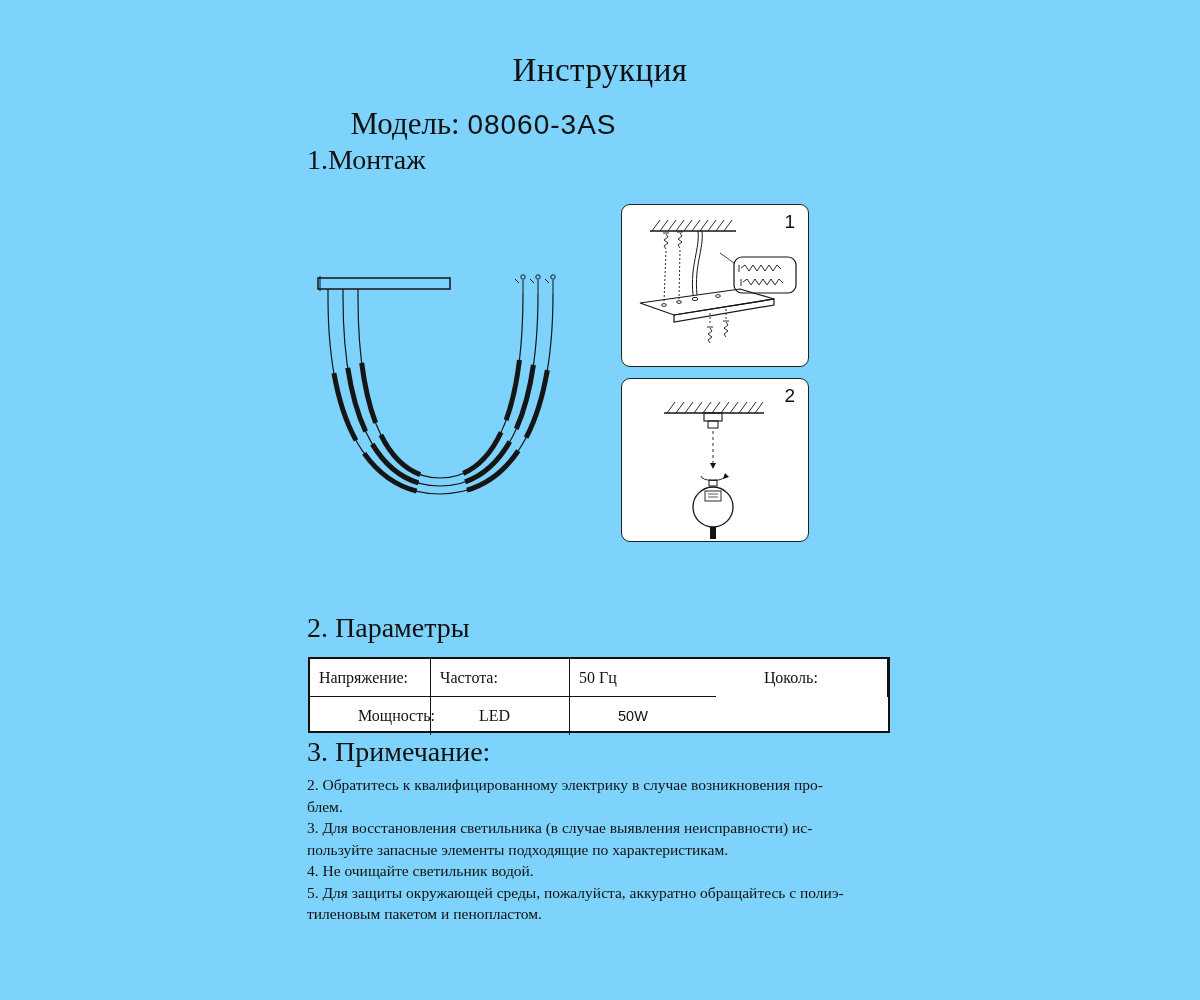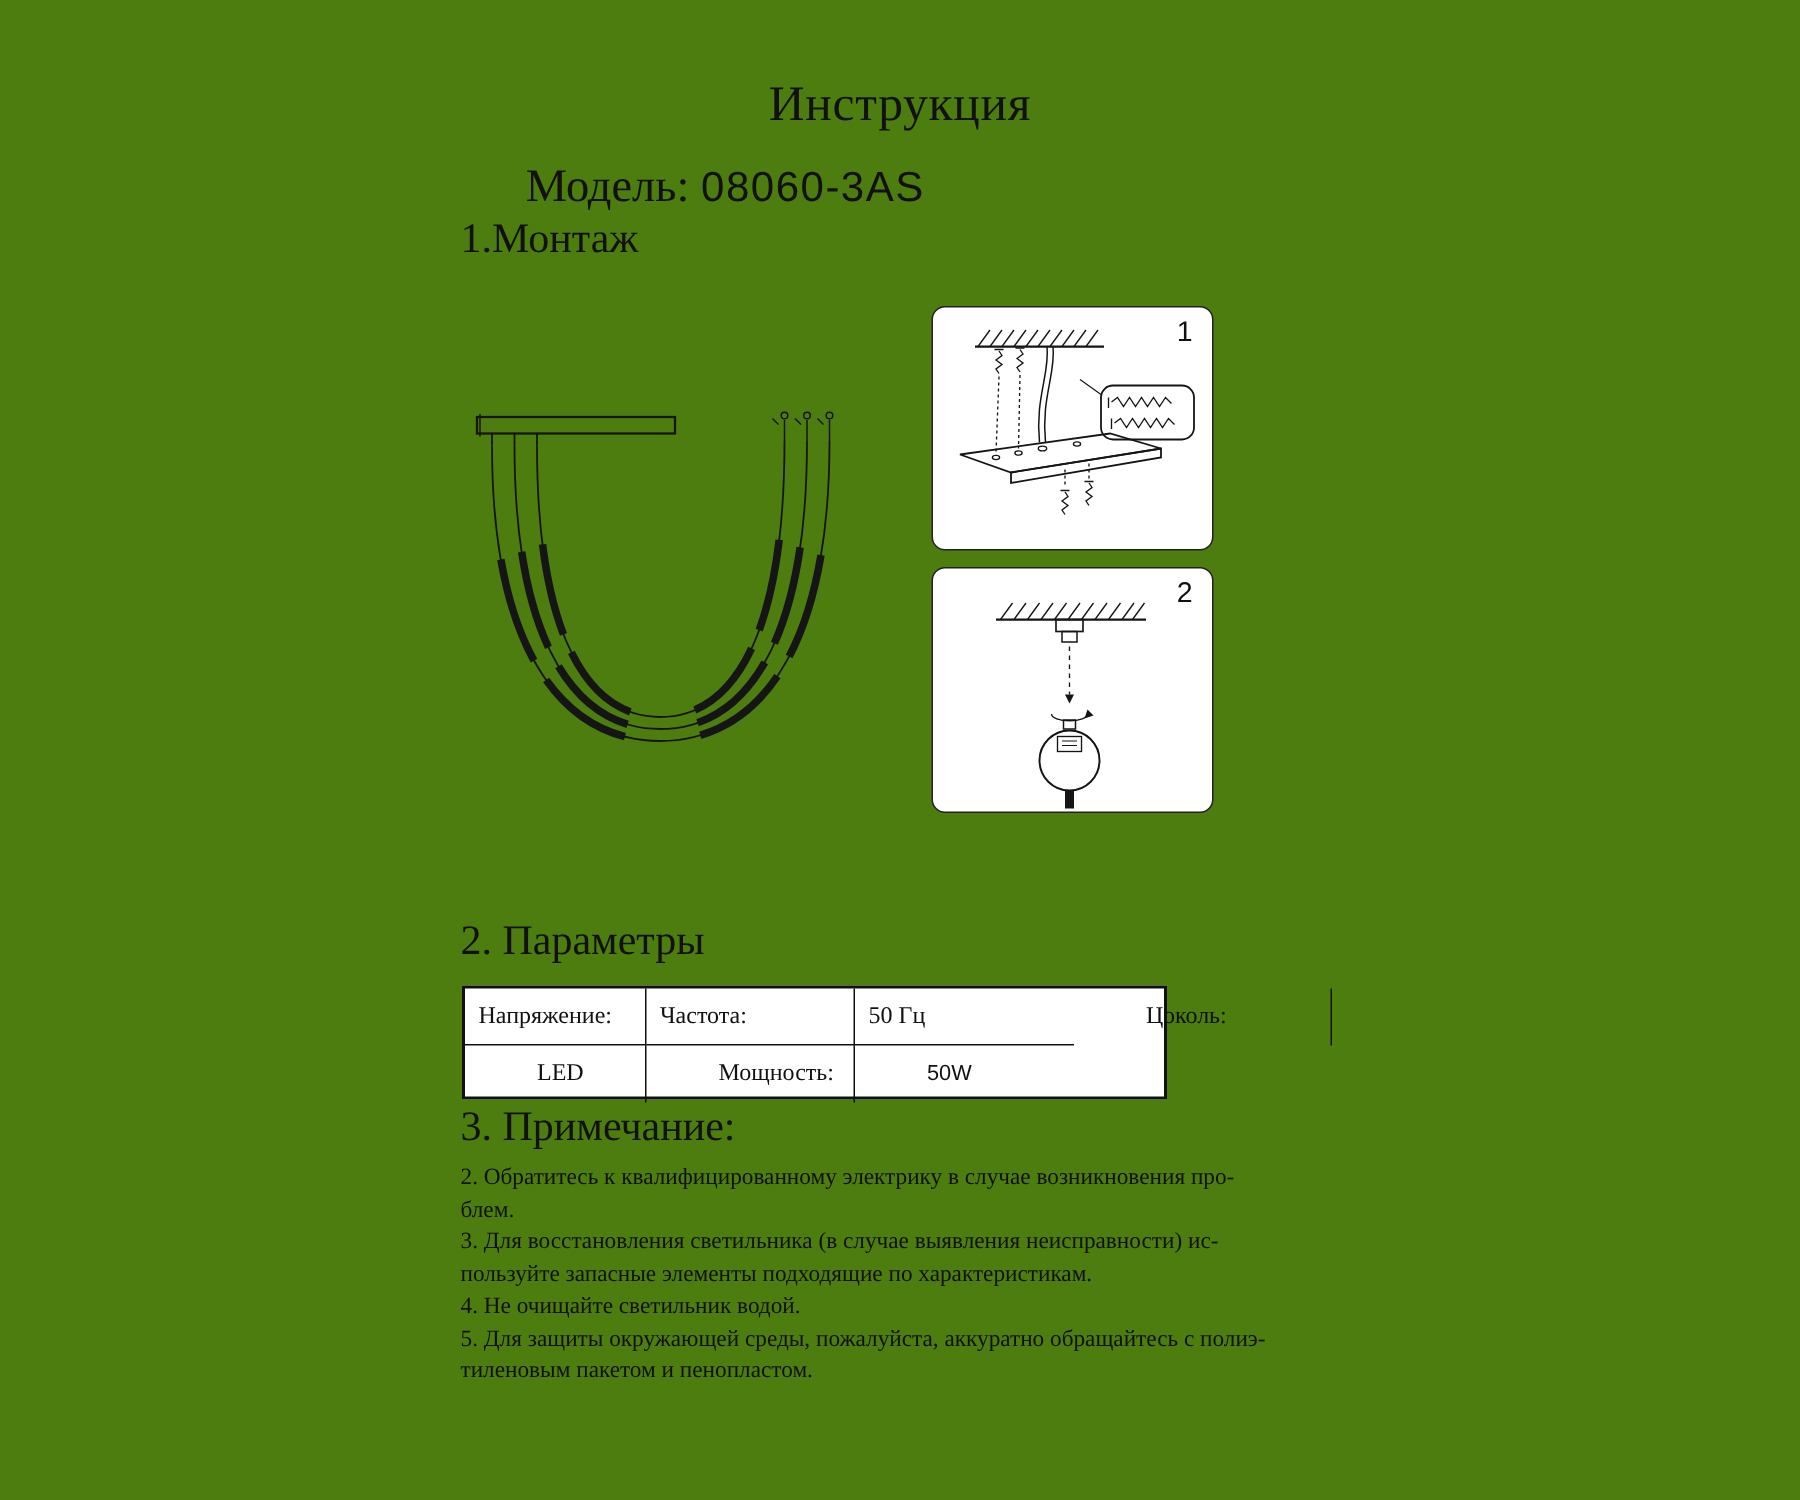--- a/index.html
+++ b/index.html
@@ -1,17 +1,17 @@
 <!DOCTYPE html>
 <html><head>
 <meta charset="utf-8">
 <style>
   html,body{margin:0;padding:0;background:#ffffff;}
   #page{
-    position:relative;width:1200px;height:1000px;background:#4d7c0f;
+    position:relative;width:1200px;height:1000px;background:#7dd3fc;
     font-family:"Liberation Serif","DejaVu Serif",serif;color:#111;overflow:hidden;
   }
   .abs{position:absolute;}
   .title{
     top:52px;left:0;width:1200px;text-align:center;
     font-size:33px;letter-spacing:.5px;
   }
   .model-line{
     top:106px;left:0;width:967px;text-align:center;font-size:31px;
   }
@@ -24,21 +24,21 @@
     position:absolute;width:186px;height:161px;border:1.6px solid #222;border-radius:9px;background:#fff;
   }
   .box1{left:621px;top:204px;}
   .box2{left:621px;top:378px;height:162px;}
   .diagram-number{position:absolute;top:6px;right:13px;font-size:19px;font-family:"Liberation Sans",sans-serif;}
   .chandelier{position:absolute;left:296px;top:252px;}
   svg{display:block;}
   .stroke{stroke:#151515;fill:none;}
   
   .param-table{
-    position:absolute;left:308px;top:657px;width:470px;height:76px;
+    position:absolute;left:308px;top:657px;width:582px;height:76px;
     border:2px solid #111;display:grid;
     grid-template-columns:121px 139px 146px 172px;
     grid-template-rows:38px 38px;background:#fff;box-sizing:border-box;
   }
   .cell{
     border-right:1.4px solid #111;border-bottom:1.4px solid #111;
     display:flex;align-items:center;padding-left:9px;font-size:16px;box-sizing:border-box;
   }
   .cell.last-col{border-right:none;}
   .cell.last-row{border-bottom:none;padding-left:48px;}
@@ -176,22 +176,22 @@
     </svg>
   </div>
 
   <div class="abs section sec2">2. Параметры</div>
 
   <div class="param-table">
     <div class="cell">Напряжение:</div>
     <div class="cell">Частота:</div>
     <div class="cell last-col">50 Гц</div>
     <div class="cell last-row">Цоколь:</div>
+    <div class="cell last-row">Мощность:</div>
     <div class="cell last-row">LED</div>
-    <div class="cell last-row">Мощность:</div>
     <div class="cell last-row last-col sans">50W</div>
   </div>
 
   <div class="abs section sec3">3. Примечание:</div>
 
   <div class="notes">
     <div class="note">2. Обратитесь к квалифицированному электрику в случае возникновения про-
 блем.</div>
     <div class="note">3. Для восстановления светильника (в случае  выявления неисправности) ис-
 пользуйте запасные элементы подходящие по характеристикам.</div>

